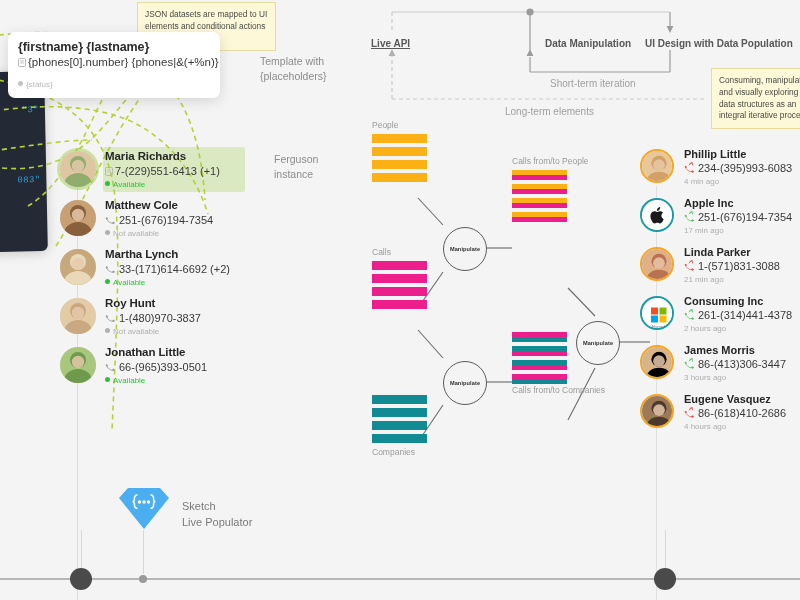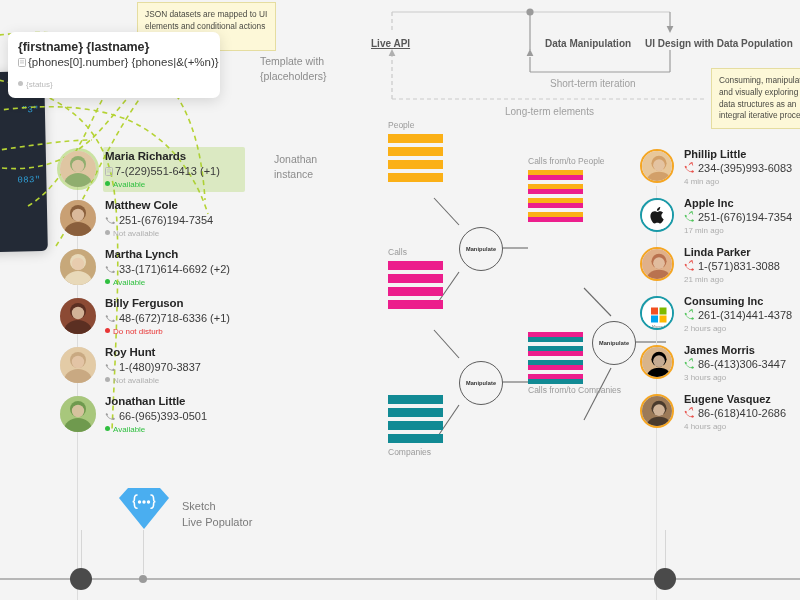--- a/index.html
+++ b/index.html
@@ -92,21 +92,21 @@
   
   #flow{left:360px;top:0;width:440px;height:130px;}
   .flow-node{
     position:absolute;font-size:10px;font-weight:bold;color:#575757;white-space:nowrap;
   }
   .flow-cap{
     position:absolute;font-size:10px;color:#a0a0a0;white-space:nowrap;
   }
 
   
-  #datadiag{left:376px;top:120px;width:290px;height:345px;}
+  #datadiag{left:360px;top:120px;width:290px;height:345px;}
   .stack{position:absolute;}
   .bar{height:9px;margin-bottom:4px;width:55px;}
   .bar.split{height:10px;padding:0;}
   .bar.split i{display:block;height:5px;}
   .ds-label{position:absolute;font-size:8.5px;color:#9a9a9a;white-space:nowrap;}
   .manip{
     position:absolute;width:42px;height:42px;border-radius:50%;
     border:1.1px solid #5d5d5d;background:#f4f4f4;
     display:flex;align-items:center;justify-content:center;
     font-size:5.6px;font-weight:bold;color:#2f2f2f;letter-spacing:.1px;
@@ -162,21 +162,21 @@
       <rect x="2" y="2.4" width="4" height="1" fill="#c5c5c5"></rect>
       <rect x="2" y="4.4" width="4" height="1" fill="#c5c5c5"></rect>
     </svg><span>{phones[0].number} {phones|&amp;(+%n)}</span>
   </div>
   <div class="tpl-status">
     <span class="dot-status"></span><span>{status}</span>
   </div>
 </div>
 
 <div class="abs side-label" id="label-template">Template with {placeholders}</div>
-<div class="abs side-label" id="label-populated">Jonathan instance</div>
+<div class="abs side-label" id="label-populated">Ferguson instance</div>
 
 <div class="abs" id="left-list">
   <div class="vline-left"></div>
 <div class="contact-row">
       <div class="hl-green"></div>
       <div class="av" style="box-shadow: rgba(150, 205, 60, 0.45) 0px 0px 0px 3px;"><svg width="36" height="36" viewBox="0 0 36 36">
           <rect width="36" height="36" fill="#dfc6a2"></rect>
           <circle cx="18" cy="13" r="8" fill="#8fae6e"></circle>
           <ellipse cx="18" cy="34" rx="14" ry="12" fill="#8fae6e"></ellipse>
           <circle cx="18" cy="15" r="6.2" fill="#e8c9ab" opacity=".85"></circle>
@@ -207,33 +207,20 @@
           <rect width="36" height="36" fill="#c7a87a"></rect>
           <circle cx="18" cy="13" r="8" fill="#e8d9b9"></circle>
           <ellipse cx="18" cy="34" rx="14" ry="12" fill="#e8d9b9"></ellipse>
           <circle cx="18" cy="15" r="6.2" fill="#e8c9ab" opacity=".85"></circle>
         </svg></div>
       <div class="cname">Martha Lynch</div>
       <div class="cphone"><svg class="phico" viewBox="0 0 12 12">
           <path d="M2.6,5.9 C3.9,7.8 5.6,9.1 7.7,9.6 L9.1,8.3 L11,9.5 L9.8,10.9 C6,10.7 2.2,7.9 0.6,4.3 L2.1,3.3 L3.4,5.1 Z" fill="#9d9d9d"></path>
         </svg>33-(171)614-6692 (+2)</div>
       <div class="cstat" style="color:#2fbf3f"><span class="dot-status" style="background:#2fbf3f"></span>Available</div>
-    </div>
-    <div class="contact-row">
-      <div class="av"><svg width="36" height="36" viewBox="0 0 36 36">
-          <rect width="36" height="36" fill="#8c4a34"></rect>
-          <circle cx="18" cy="13" r="8" fill="#5b2f22"></circle>
-          <ellipse cx="18" cy="34" rx="14" ry="12" fill="#5b2f22"></ellipse>
-          <circle cx="18" cy="15" r="6.2" fill="#e8c9ab" opacity=".85"></circle>
-        </svg></div>
-      <div class="cname">Billy Ferguson</div>
-      <div class="cphone"><svg class="phico" viewBox="0 0 12 12">
-          <path d="M2.6,5.9 C3.9,7.8 5.6,9.1 7.7,9.6 L9.1,8.3 L11,9.5 L9.8,10.9 C6,10.7 2.2,7.9 0.6,4.3 L2.1,3.3 L3.4,5.1 Z" fill="#9d9d9d"></path>
-        </svg>48-(672)718-6336 (+1)</div>
-      <div class="cstat" style="color:#e83535"><span class="dot-status" style="background:#e83535"></span>Do not disturb</div>
     </div>
     <div class="contact-row">
       <div class="av"><svg width="36" height="36" viewBox="0 0 36 36">
           <rect width="36" height="36" fill="#e3cba6"></rect>
           <circle cx="18" cy="13" r="8" fill="#c9a982"></circle>
           <ellipse cx="18" cy="34" rx="14" ry="12" fill="#c9a982"></ellipse>
           <circle cx="18" cy="15" r="6.2" fill="#e8c9ab" opacity=".85"></circle>
         </svg></div>
       <div class="cname">Roy Hunt</div>
       <div class="cphone"><svg class="phico" viewBox="0 0 12 12">

